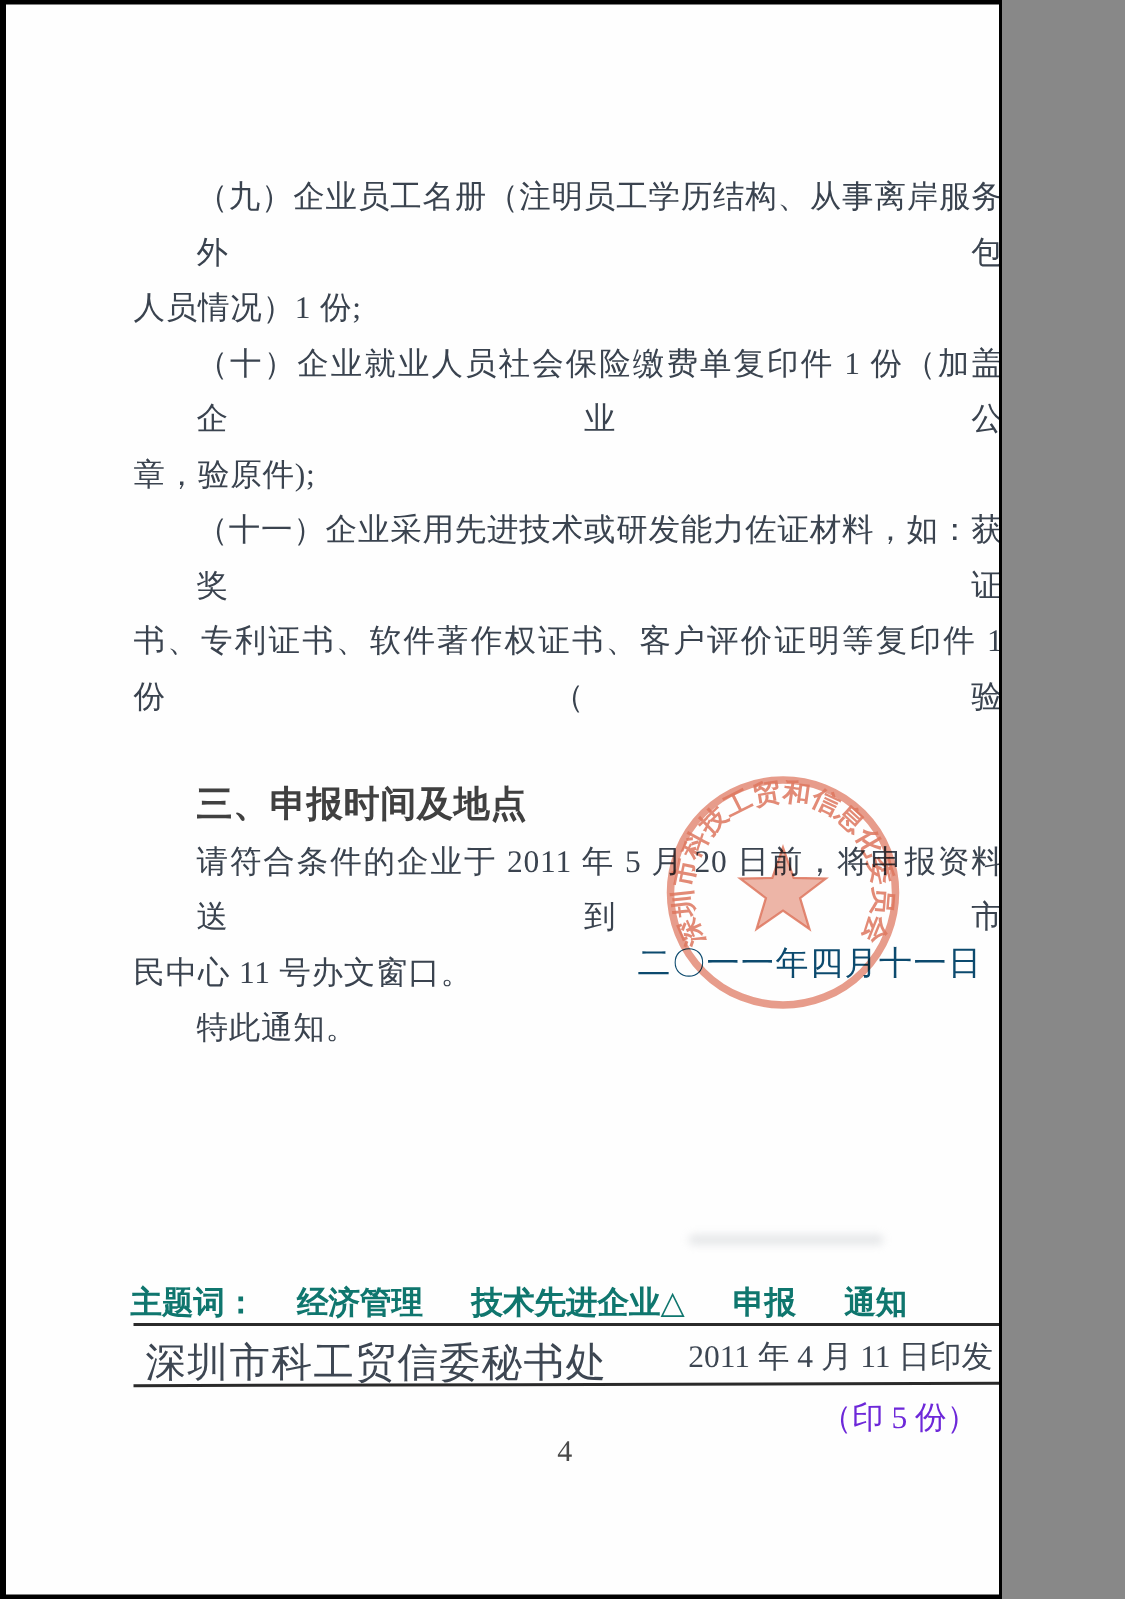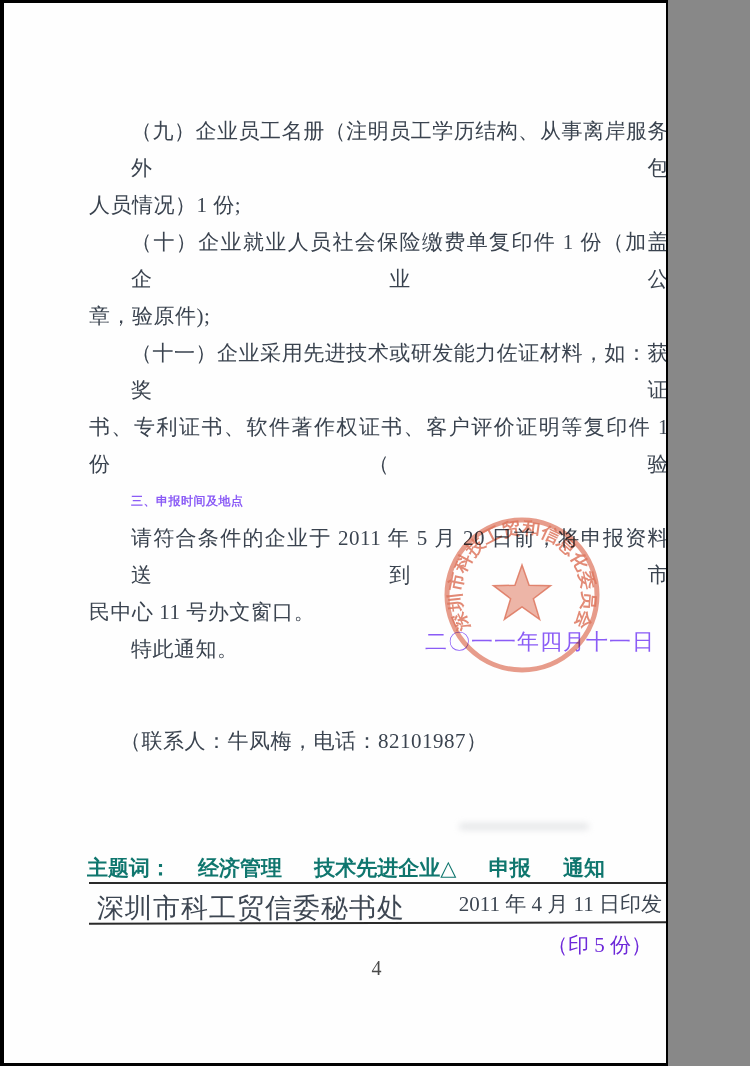--- a/index.html
+++ b/index.html
@@ -15,25 +15,25 @@
     color:#3a434f;
   }
   .body-text{
     position:absolute;left:85px;top:110px;width:580px;
     font-size:21px;line-height:37px;
     letter-spacing:0.5px;
   }
   .ln{min-height:37px;}
   .ln.just{text-align:justify;text-align-last:justify;}
   .ln.indent{padding-left:42px;}
-  .ln.bold{font-weight:bold;color:#8b5cf6;font-size:12px;}
+  .ln.bold{font-weight:bold;color:#404040;font-size:24px;margin-top:36px;}
   .sig-date{
     position:absolute;left:421px;top:624px;width:226px;
     font-size:22px;letter-spacing:1px;white-space:nowrap;
-    color:#8b5cf6;z-index:2;
+    color:#0c4a6e;z-index:2;
   }
   .stamp{
     position:absolute;left:436px;top:510px;width:164px;height:164px;
     mix-blend-mode:multiply;opacity:0.92;z-index:3;
     filter:blur(0.3px);
   }
   .contact{
     position:absolute;left:116px;top:724px;
     font-size:21px;letter-spacing:0.5px;white-space:nowrap;
   }
@@ -99,21 +99,20 @@
     <circle cx="82" cy="82" r="75" fill="none" stroke="#dc6b50" stroke-width="5" stroke-opacity="0.72"></circle>
     <polygon points="82,52 89.1,72.3 110.5,72.7 93.4,85.7 99.6,106.3 82,94 64.4,106.3 70.6,85.7 53.5,72.7 74.9,72.3" fill="#dd6d52" fill-opacity="0.55" stroke="#dc6b50" stroke-opacity="0.85" stroke-width="1.5"></polygon>
     <defs>
       <path id="ringArc" d="M 30.3 114.3 A 61 61 0 1 1 133.7 114.3" fill="none"></path>
     </defs>
     <text font-size="17" fill="#dc6b50" fill-opacity="0.85" font-family="Liberation Serif, DejaVu Serif, serif" font-weight="bold">
       <textPath href="#ringArc" startOffset="0" textLength="258" lengthAdjust="spacingAndGlyphs">深圳市科技工贸和信息化委员会</textPath>
     </text>
   </svg>
 
-  <div class="contact">（联系人：牛凤梅，电话：82101987）</div>
 
   <div class="subject-row">
     <span class="kw">主题词：</span><span class="kw">经济管理</span>
     <span class="kw">技术先进企业△</span>
     <span class="kw">申报</span>
     <span class="kw">通知</span>
   </div>
 
   <div class="rule rule-1"></div>
 

